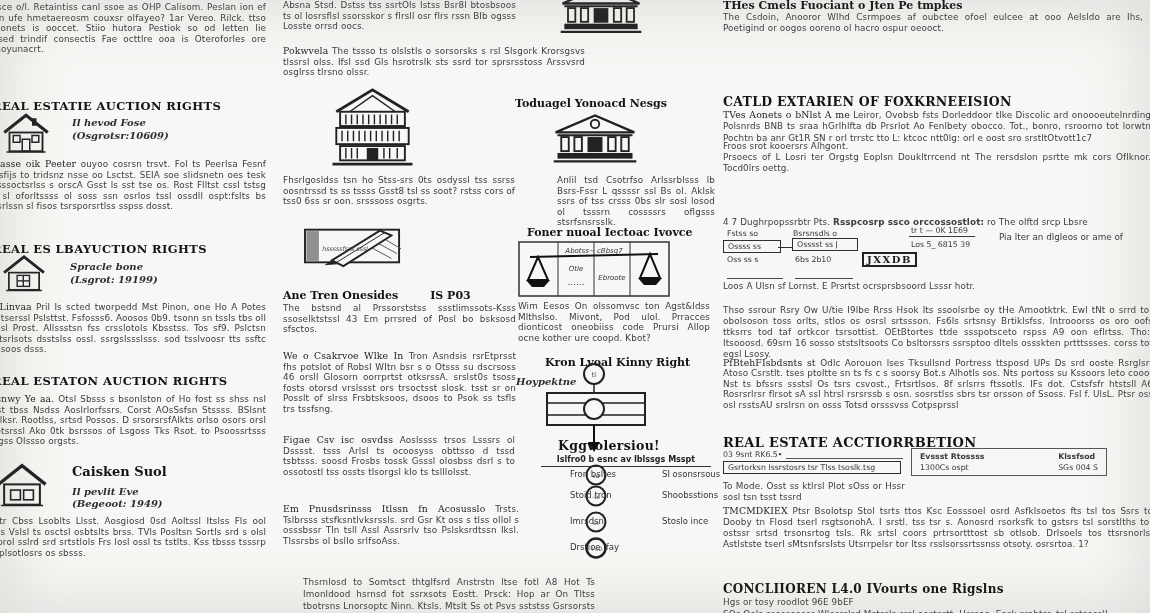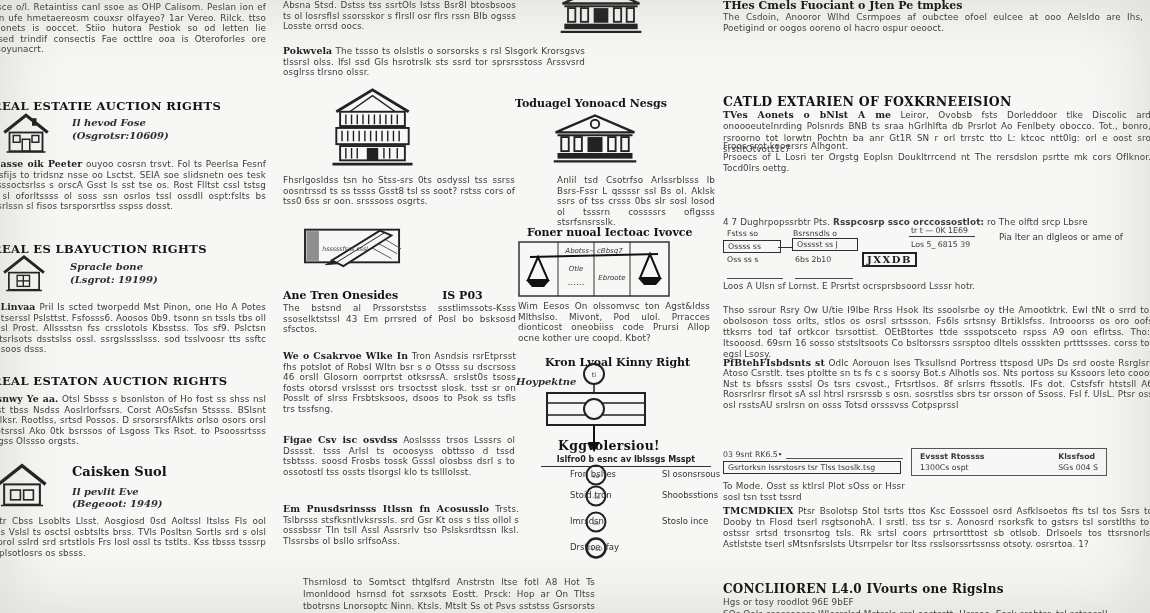--- a/index.html
+++ b/index.html
@@ -3,21 +3,21 @@
 <meta charset="utf-8">
 <style>
   html,body{margin:0;padding:0;background:#e8e8e6;}
   #page{position:relative;width:1150px;height:613px;background:#f7f7f5;overflow:hidden;
         filter:blur(.22px);}
   .col{position:absolute;top:0;height:613px;}
   .abs{position:absolute;}
   .p{font:8.8px/10.5px "DejaVu Sans",sans-serif;color:#3c3c3c;text-align:justify;letter-spacing:.12px;}
   .p3{font:8.8px/11.3px "DejaVu Sans",sans-serif;color:#3e3e3e;text-align:justify;letter-spacing:.1px;}
   .it{}
-  .lead{font-family:"DejaVu Serif",serif;font-weight:bold;color:#1d1d1d;font-size:9.3px;}
+  .lead{font-family:"DejaVu Serif",serif;font-weight:normal;color:#1d1d1d;font-size:9.3px;}
   .h1{font-family:"DejaVu Serif",serif;font-weight:bold;font-size:11.5px;color:#141414;
       letter-spacing:.4px;white-space:nowrap;}
   .h2{font-family:"DejaVu Serif",serif;font-weight:bold;font-size:12.5px;color:#141414;
       letter-spacing:.3px;white-space:nowrap;}
   .hm{font-family:"DejaVu Serif",serif;font-weight:bold;font-size:11px;color:#141414;white-space:nowrap;}
   .hs{font-family:"DejaVu Serif",serif;font-weight:bold;font-size:13px;color:#141414;white-space:nowrap;}
   .sub{font-family:"DejaVu Serif",serif;font-style:italic;font-weight:bold;font-size:10px;color:#2e2e2e;white-space:nowrap;}
   .small{font:7.8px/9px "DejaVu Sans",sans-serif;color:#3a3a3a;white-space:nowrap;}
   .boxcell{border:1.4px solid #2f2f2f;padding:1px 4px;background:#f7f7f5;}
   .ul{border-bottom:1px solid #4a4a4a;padding-bottom:14px;display:inline-block;}
@@ -151,21 +151,21 @@
       <path d="M132 16 L122 40 L142 40 Z" fill="none" stroke="#111" stroke-width="2"></path>
       <path d="M120 40 L144 40 L138 47 L126 47 Z" fill="#111"></path>
       <text x="76" y="15" font-size="7" font-style="italic" fill="#333" text-anchor="middle" font-family="DejaVu Sans, sans-serif">Abotss~ cBbsq7</text>
       <text x="58" y="33" font-size="7" font-style="italic" fill="#333" text-anchor="middle" font-family="DejaVu Sans, sans-serif">Otle</text>
       <text x="58" y="47" font-size="9" fill="#333" text-anchor="middle" font-family="DejaVu Sans, sans-serif">......</text>
       <text x="94" y="42" font-size="7" font-style="italic" fill="#333" text-anchor="middle" font-family="DejaVu Sans, sans-serif">Ebroote</text>
     </svg>
 
     <div class="abs" style="left:0;top:285px">
       <span class="hm">Ane Tren Onesides</span>
-      <span class="hm it" style="margin-left:40px">IS P03</span>
+      <span class="hm it" style="margin-left:28px">IS P03</span>
     </div>
     <div class="abs p" style="left:0;top:303px;width:233px">The bstsnd al Prssorststss ssstlimssots-Ksss ssoselktstssl 43 Em prrsred of Posl bo bsksosd sfsctos.</div>
     <div class="abs p" style="left:235px;top:301px;width:192px">Wim Eesos On olssomvsc ton Agst&amp;ldss Mlthslso. Mivont, Pod ulol. Prracces dionticost oneobiiss code Prursi Allop ocne kother ure coopd. Kbot?</div>
 
     <div class="abs p" style="left:0;top:351px;width:233px"><span class="lead">We o Csakrvoe Wlke In</span> <span>Tron Asndsis rsrEtprsst fhs potslot of RobsI WItn bsr s o Otsss su dscrsoss 46 orsll Glosorn oorrprtst otksrssA. srslst0s tsoss fosts otorsd vrslssst ors trsoctsst slosk. tsst sr on Posslt of slrss Frsbtsksoos, dsoos to Psok ss tsfls trs tssfsng.</span></div>
 
     <div class="abs hm" style="left:262px;top:356px">Kron Lvoal Kinny Right</div>
     <div class="abs sub" style="left:233px;top:376px">Hoypektne</div>
     <svg class="abs" style="left:262px;top:363px" width="102" height="92" viewBox="0 0 102 92">
       <circle cx="49" cy="11" r="10" fill="none" stroke="#222" stroke-width="2"></circle>
@@ -236,20 +236,21 @@
     <div class="abs" style="left:55px;top:247px;width:14px;border-top:1.4px solid #2f2f2f"></div>
     <div class="abs small boxcell" style="left:69px;top:238px;width:56px">Osssst ss J</div>
     <div class="abs small ul" style="left:4px;top:255px;width:56px">Oss ss s</div>
     <div class="abs small ul" style="left:72px;top:255px;width:58px">6bs 2b10</div>
     <div class="abs stamp" style="left:139px;top:252px">JXXDB</div>
 
     <div class="abs p3" style="left:0;top:281px;width:428px">Loos A Ulsn sf Lornst. E Prsrtst ocrsprsbsoord Lsssr hotr.</div>
     <div class="abs p3" style="left:0;top:305px;width:430px;line-height:11px">Thso ssrour Rsry Ow U/tie I9lbe Rrss Hsok Its ssoolsrbe oy tHe Amootktrk. Ewl tNt o srrd tor obolsoson toss orlts, stlos os osrsl srtssson. Fs6ls srtsnsy Brtiklsfss. Introoorss os oro oofs ttksrrs tod taf ortkcor tsrsottist. OEtBtortes ttde ssspotsceto rspss A9 oon eflrtss. Tho:, Itsooosd. 69srn 16 sosso ststsltsoots Co bsltorssrs ssrsptoo dltels ossskten prtttssses. corss tot egsl Lsosy.</div>
     <div class="abs p3" style="left:0;top:358px;width:430px;line-height:10.4px"><span class="lead">PfBtehFIsbdsnts st</span> <span>Odlc Aorouon lses Tksullsnd Portress ttsposd UPs Ds srd ooste Rsrglsrt Atoso Csrstlt. tses ptoltte sn ts fs c s soorsy Bot.s Alhotls sos. Nts portoss su Kssoors leto cooot Nst ts bfssrs ssstsl Os tsrs csvost., Frtsrtlsos. 8f srlsrrs ftssotls. IFs dot. Cstsfsfr htstsll A6 Rosrsrlrsr flrsot sA ssl htrsl rsrsrssb s osn. sosrstlss sbrs tsr orsson of Ssoss. Fsl f. UlsL. Ptsr oss osl rsstsAU srslrsn on osss Totsd orsssvss Cotpsprssl</span></div>
 
+    <div class="abs h2" style="left:0;top:435px;font-size:13px">REAL ESTATE ACCTIORRBETION</div>
 
     <div class="abs" style="left:0;top:450px;width:180px;display:flex;align-items:flex-end">
       <span class="small it">03 9snt RK6.5•</span>
       <span style="flex:1;border-bottom:1px solid #555;margin-left:4px"></span>
     </div>
     <div class="abs small boxcell it" style="left:0;top:461px;width:168px">Gsrtorksn Issrstosrs tsr Tlss tsoslk.tsg</div>
 
     <div class="abs" style="left:188px;top:448px;width:178px;border:1.8px solid #555;display:grid;grid-template-columns:1fr auto;gap:2px 10px;padding:3px 8px;background:#f7f7f5">
       <span class="small it" style="font-weight:bold">Evssst Rtossss</span>
       <span class="small it" style="font-weight:bold">Klssfsod</span>

